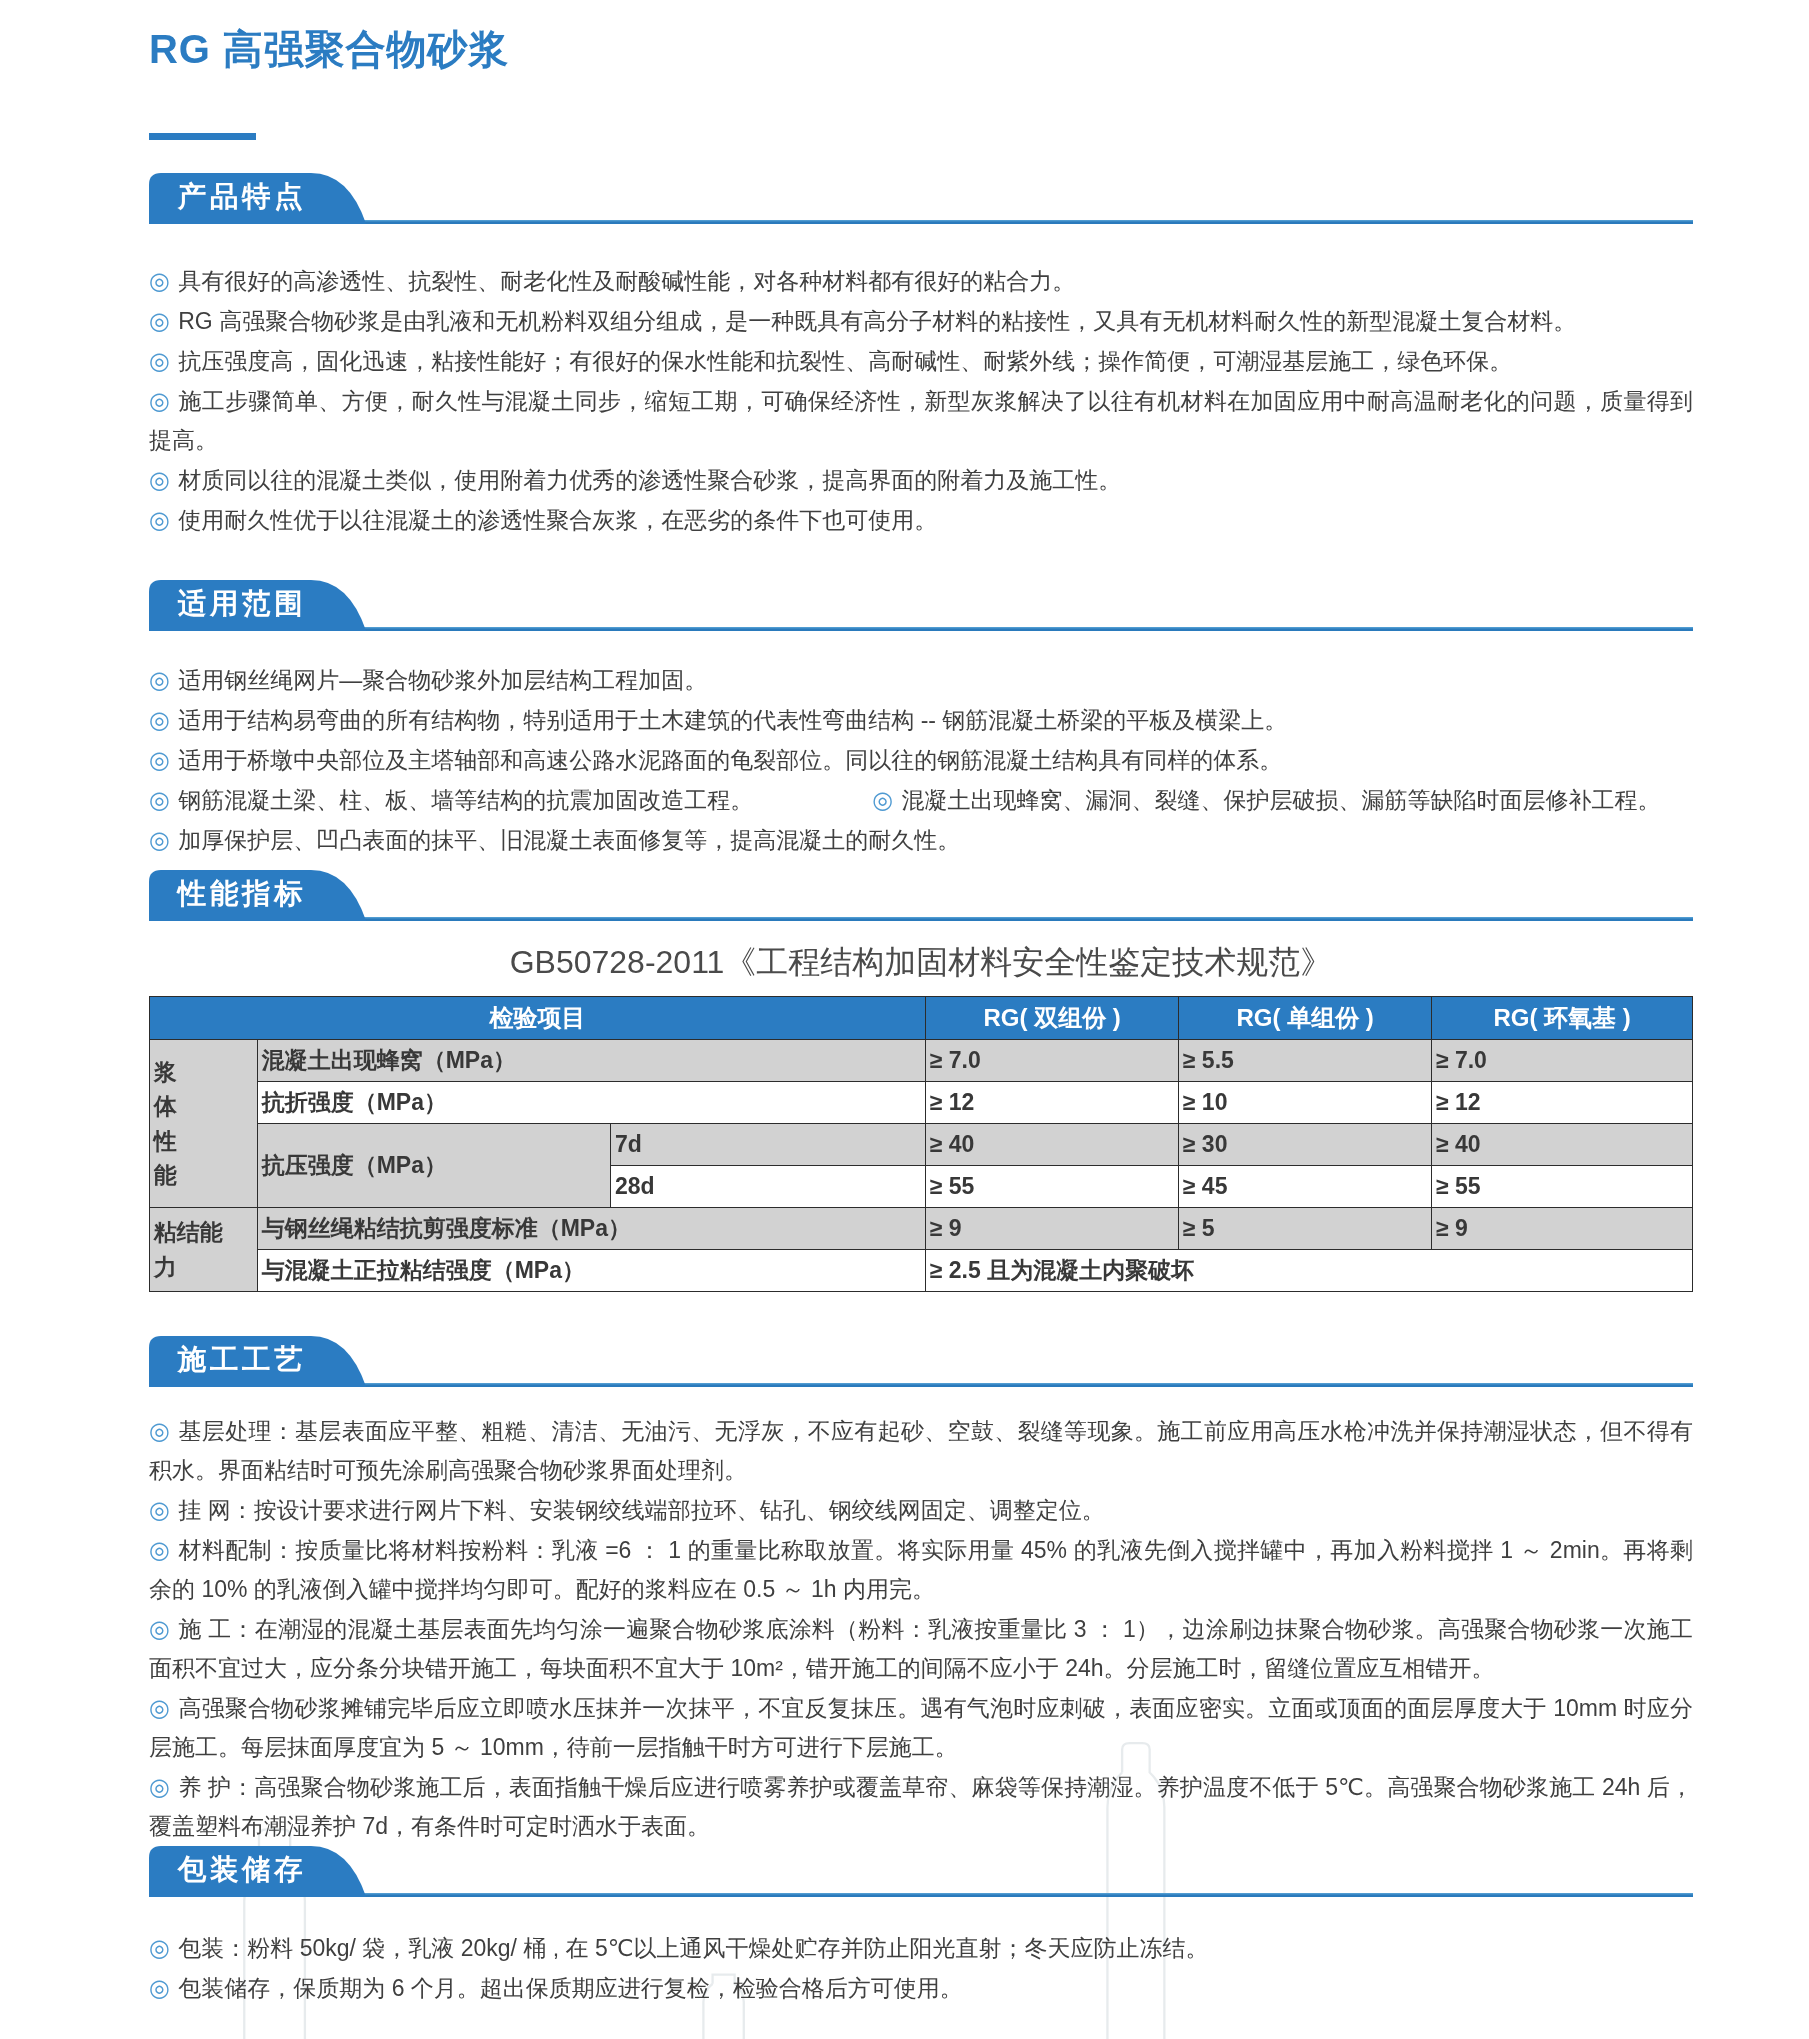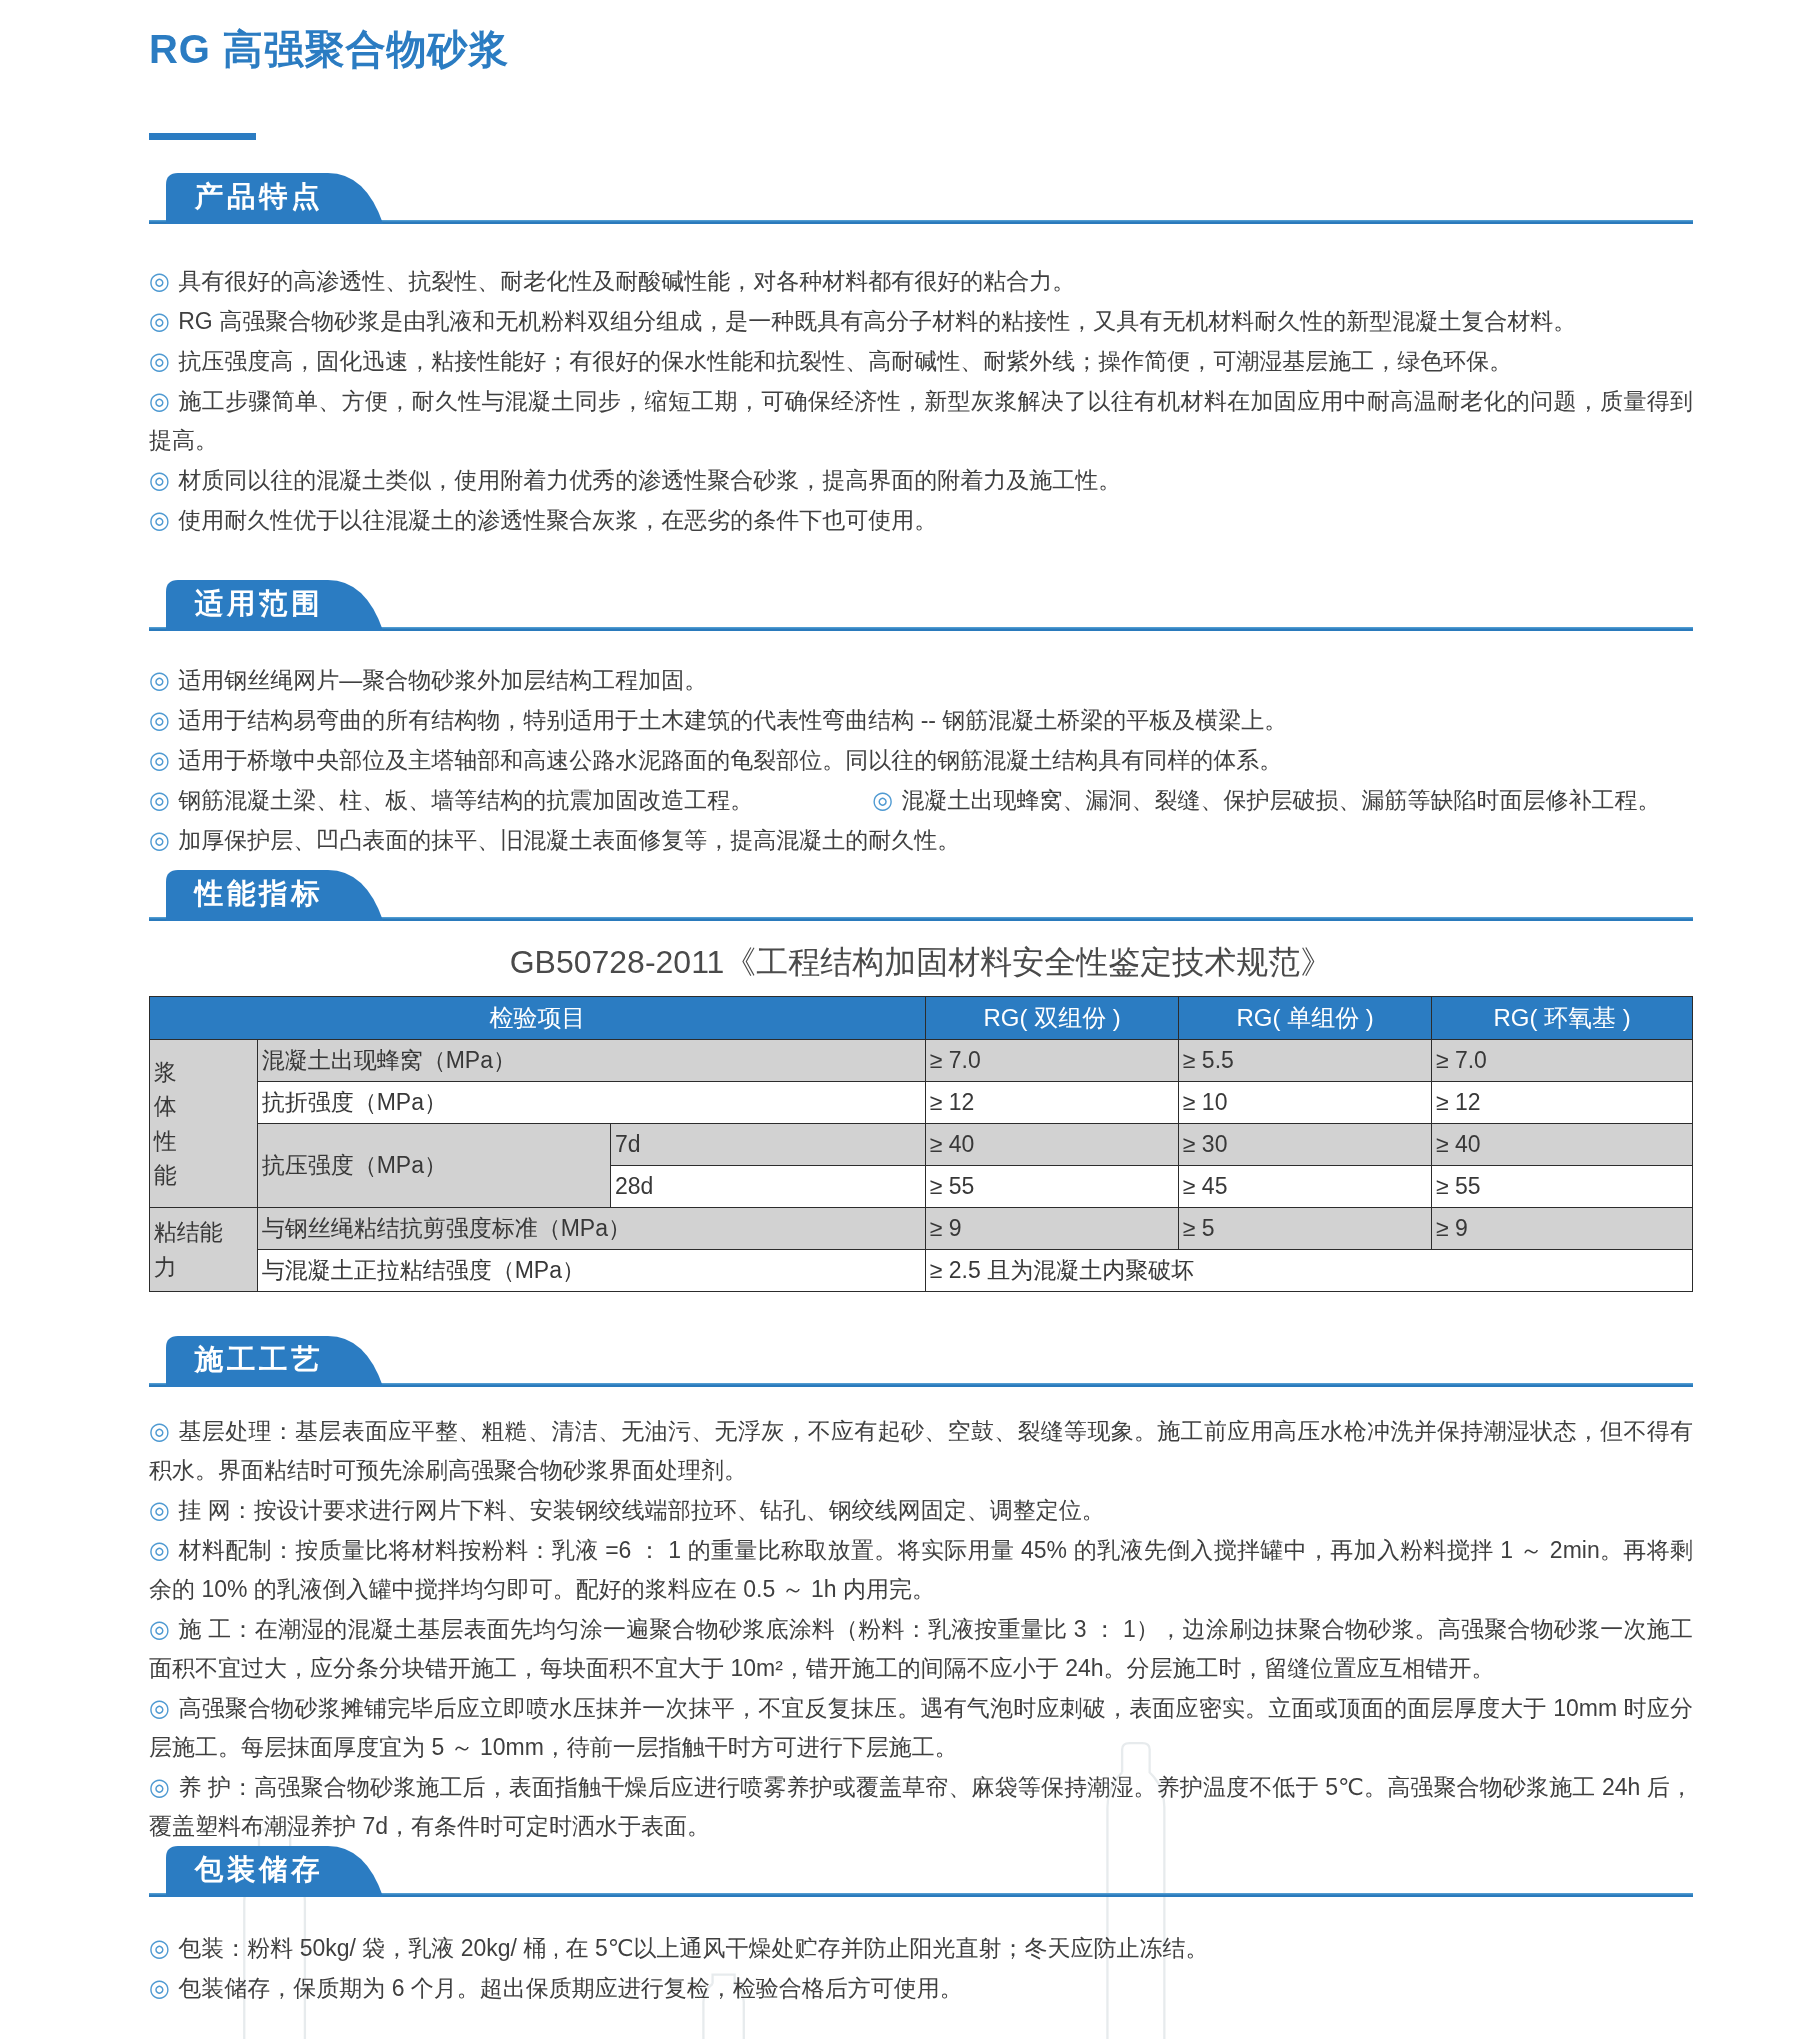--- a/index.html
+++ b/index.html
@@ -8,21 +8,21 @@
     background:#ffffff;color:#3f3f3f;
     font-family:"Liberation Sans","DejaVu Sans",sans-serif;
   }
   .ghosts{position:absolute;left:0;top:0;width:1809px;height:2040px;z-index:0;}
   .page{position:absolute;left:149px;top:0;width:1544px;z-index:1;}
   .doc-title{margin:24px 0 0 0;font-size:40px;line-height:1.25;font-weight:bold;color:#2b7cc2;letter-spacing:0.9px;}
   .title-bar{margin-top:59px;width:107px;height:7.3px;background:#2b7cc2;}
   .section-head{position:relative;height:51px;}
   .sec-rule{position:absolute;left:0;right:0;bottom:0;height:4.6px;
     background:linear-gradient(180deg,#5ba6d8 0%,#2a7abc 55%,#2a7abc 100%);}
-  .badge{position:absolute;left:17px;bottom:0;width:219px;height:51px;z-index:2;}
+  .badge{position:absolute;left:0;bottom:0;width:219px;height:51px;z-index:2;}
   .badge svg{position:absolute;left:0;top:0;width:219px;height:51px;display:block;}
   .badge path{fill:#2b7cc2;}
   .badge-label{position:absolute;left:9.2px;right:42px;top:0;bottom:3.7px;
     display:flex;align-items:center;justify-content:center;
     color:#ffffff;font-size:28.5px;font-weight:bold;letter-spacing:3.7px;}
   .bullets{font-size:23px;line-height:39px;color:#3f3f3f;text-align:justify;}
   .b-line{margin:0;}
   .bullet{color:#4f9ad2;font-size:24px;margin-right:8.3px;}
   .spacer{display:inline-block;width:119px;}
   .mt-badge1{margin-top:33px;}
@@ -31,21 +31,21 @@
   .mt-text2{margin-top:29px;}
   .mt-badge3{margin-top:10px;}
   .mt-badge4{margin-top:44px;}
   .mt-text4{margin-top:24px;}
   .mt-badge5{}
   .mt-text5{margin-top:31px;}
   .caption{margin-top:20px;text-align:center;font-size:32px;color:#4a4a4a;}
   table.perf{width:100%;border-collapse:collapse;table-layout:fixed;margin-top:11px;}
   .perf th,.perf td{
     border:1.8px solid #2c2c2c;vertical-align:middle;
-    padding:0 3.7px;font-size:23px;color:#383838;font-weight:normal;height:41px;
+    padding:0 3.7px;font-size:23px;color:#383838;font-weight:bold;height:41px;
   }
   .perf thead th{background:#2b7cc2;color:#ffffff;height:42px;font-size:24px;}
   .c-gray{background:#d2d2d2;}
   .c-white{background:#ffffff;}
   .vspan{display:inline-block;word-break:break-all;line-height:1.5;vertical-align:middle;}
   .w1{width:1.15em;}
   .w3{width:3.3em;}
 </style>
 </head>
 <body>

